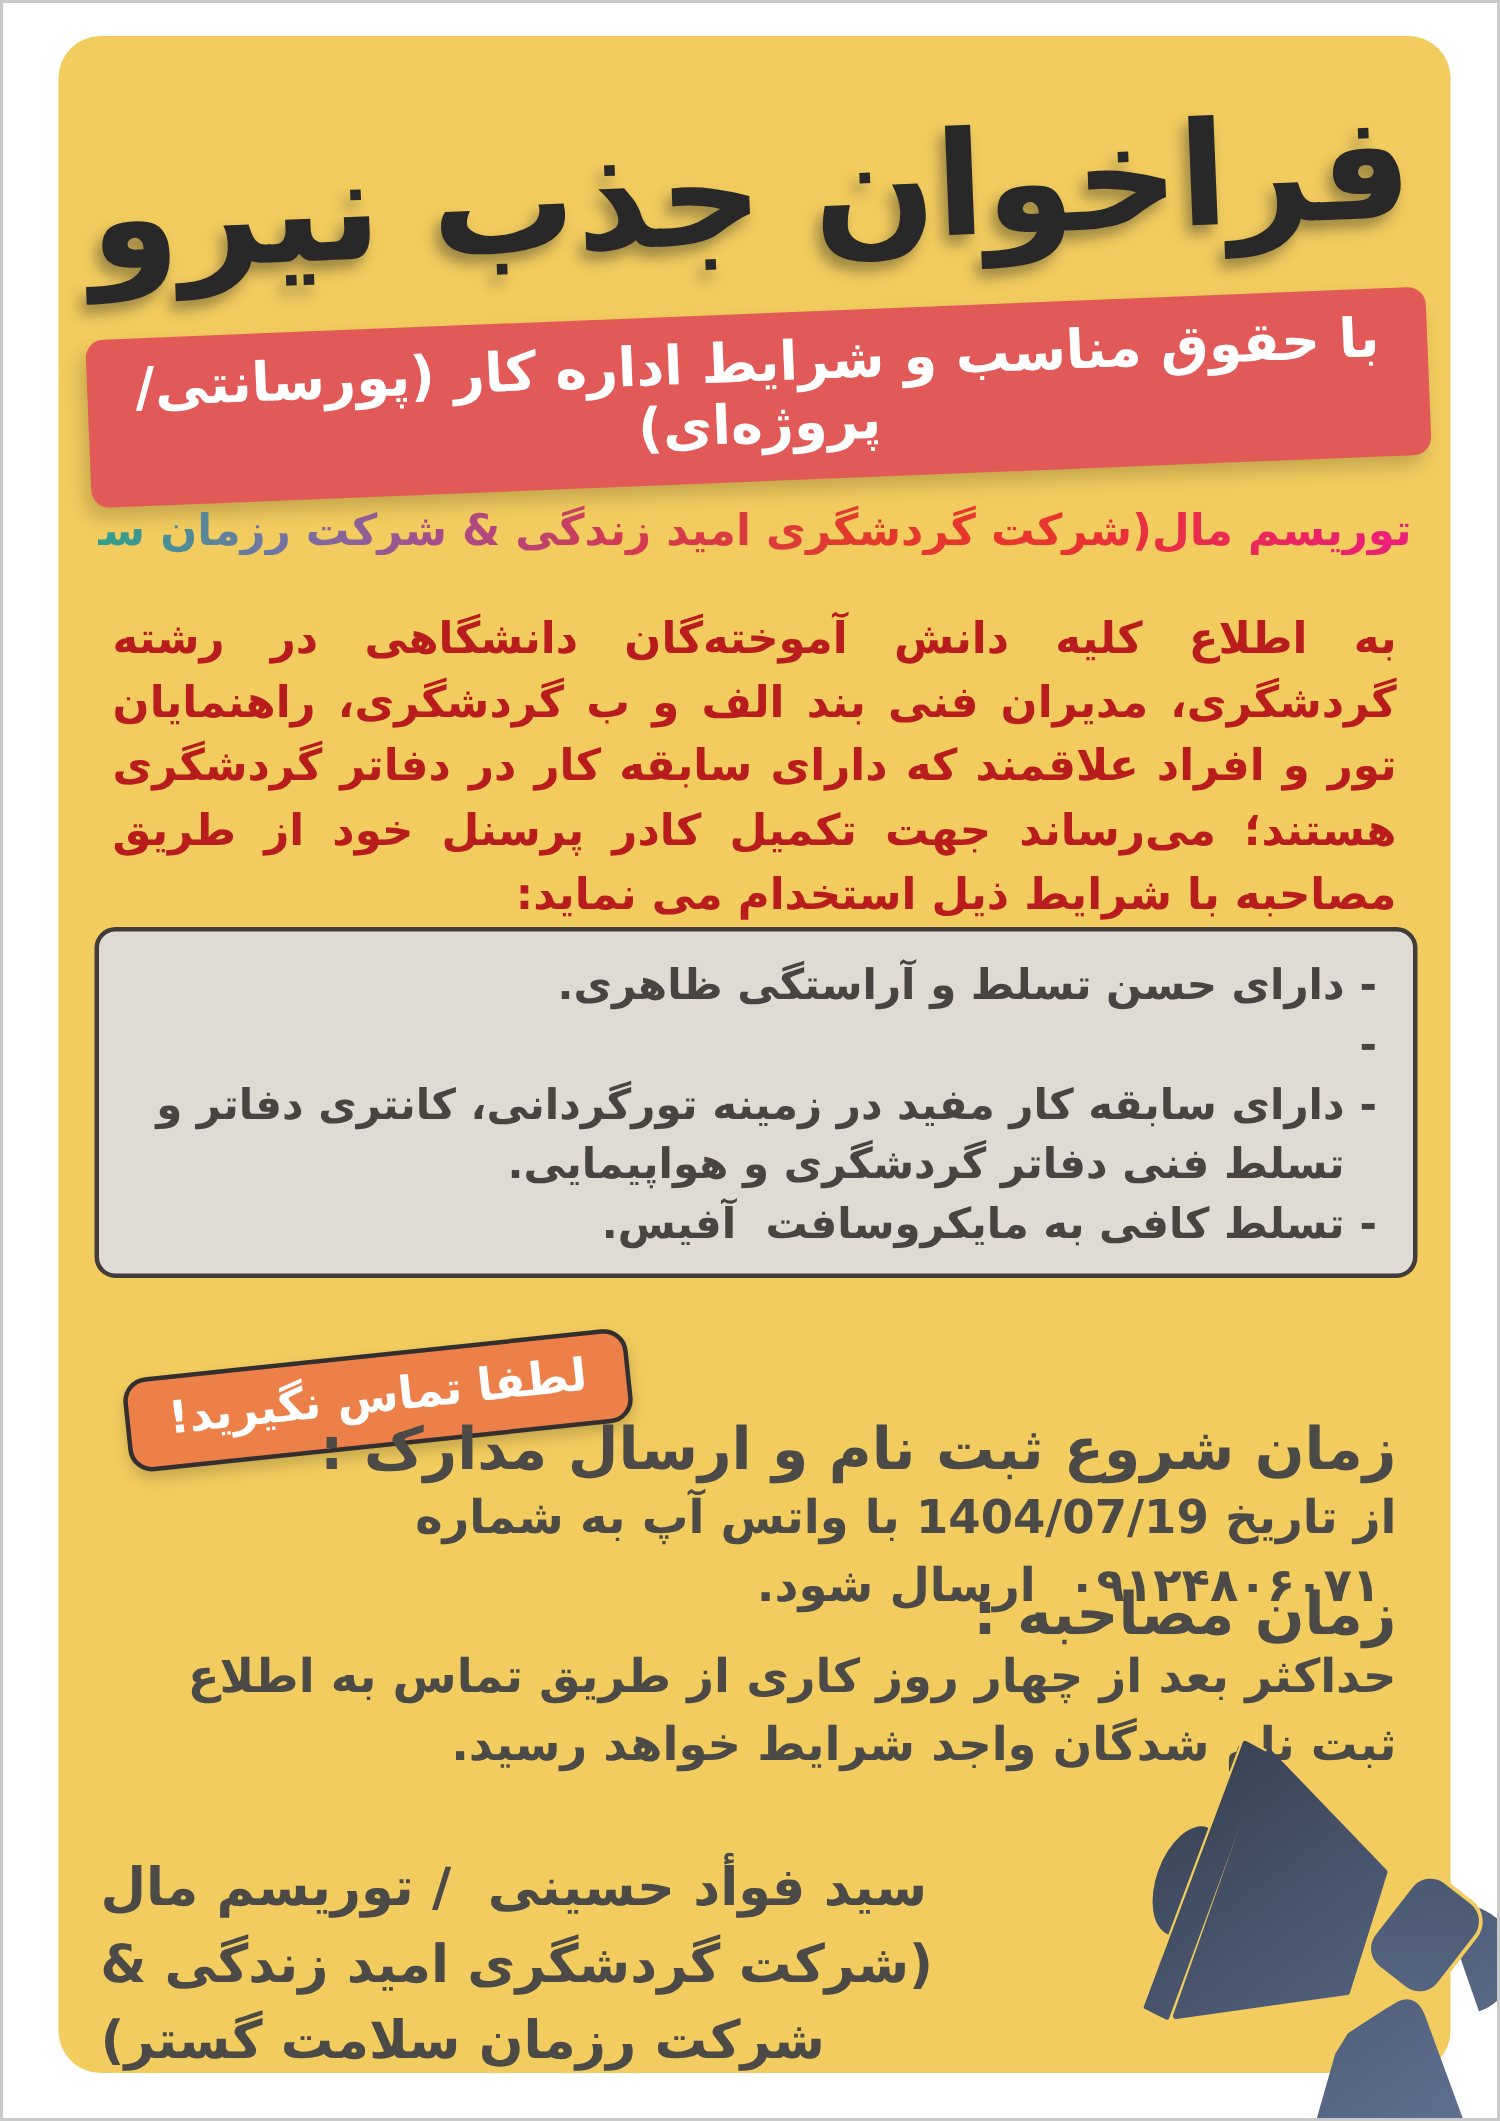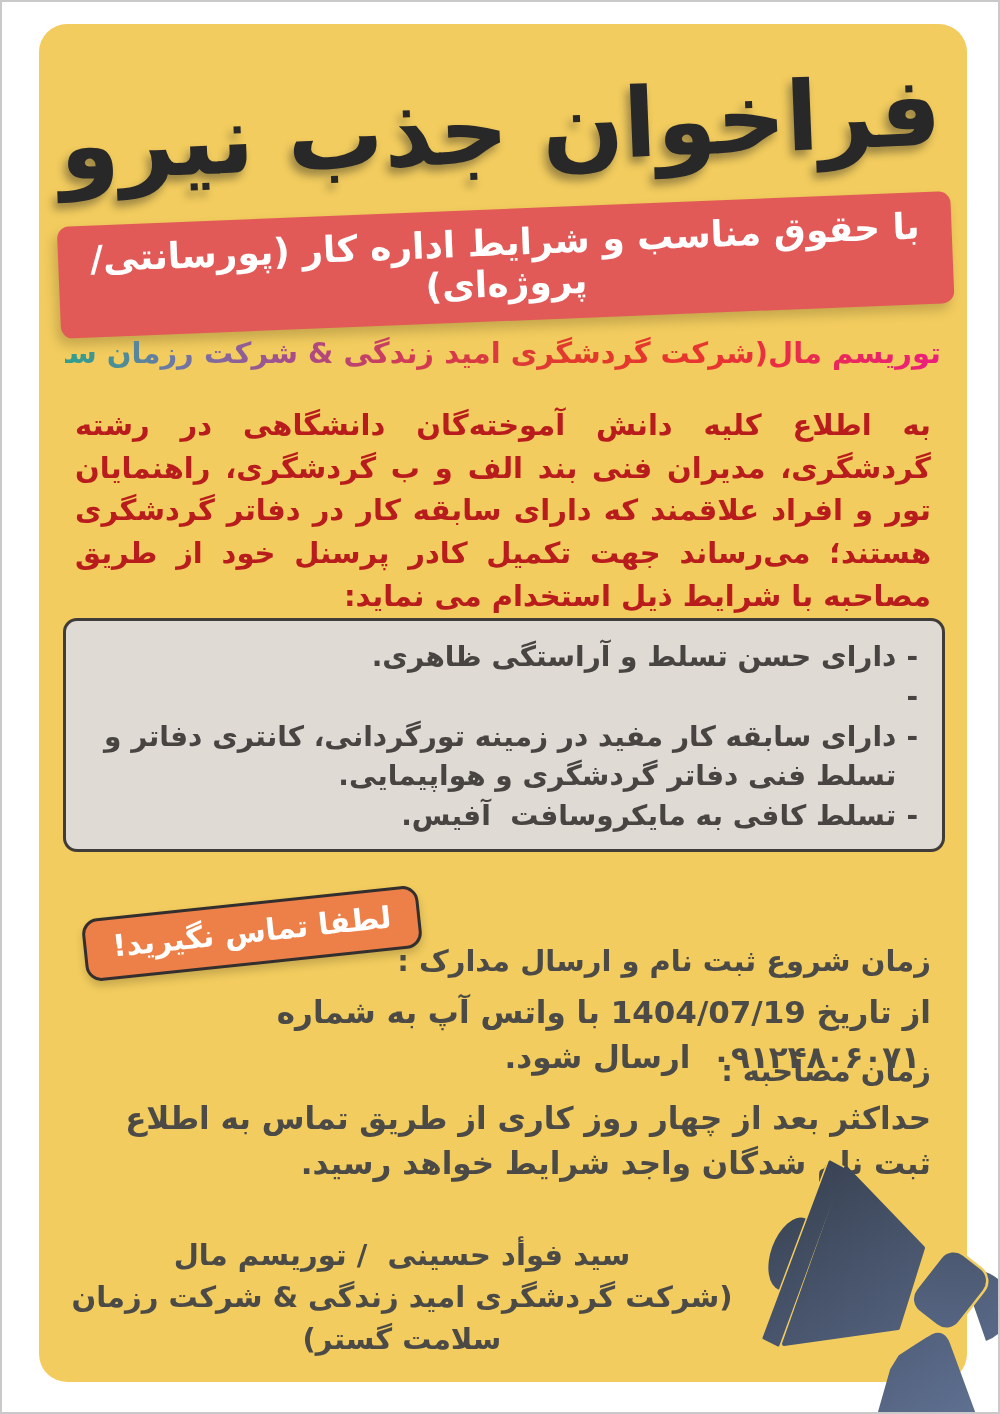--- a/index.html
+++ b/index.html
@@ -28,29 +28,29 @@
 
   .req-box{position:absolute;top:594px;left:24px;right:22px;height:234px;background:#DFDAD4;
            border:3px solid #403c3a;border-radius:14px;padding:16px 24px;box-sizing:border-box;}
   .req-item{display:flex;gap:10px;font-size:28px;font-weight:bold;color:#474442;line-height:1.42;}
   .req-item .dash{flex:0 0 auto;}
 
   .badge{position:absolute;top:878px;left:44px;transform:rotate(-6deg);background:#ED8048;
          border:3px solid #332f2e;border-radius:16px;color:#ffffff;font-size:30px;font-weight:bold;
          padding:9px 26px 13px;box-shadow:0 5px 9px rgba(0,0,0,0.18);white-space:nowrap;}
 
-  .sec-heading{position:absolute;right:36px;font-size:29px;font-weight:bold;color:#4b4a47;white-space:nowrap;}
+  .sec-heading{position:absolute;right:36px;font-size:39px;font-weight:bold;color:#4b4a47;white-space:nowrap;}
   .sec-body{position:absolute;right:36px;left:36px;font-size:31px;font-weight:bold;color:#4b4a47;
             line-height:1.45;text-align:right;}
   .reg-heading{top:920px;}
   .reg-body{top:966px;}
   .int-heading{top:1030px;text-align:center;}
   .int-body{top:1072px;}
 
-  .signature{position:absolute;top:1210px;right:230px;left:28px;text-align:center;font-size:29px;
+  .signature{position:absolute;top:1210px;right:230px;left:28px;text-align:left;font-size:35px;
              font-weight:bold;color:#4b4a47;line-height:1.45;}
 
   .megaphone{position:absolute;right:0;bottom:0;width:270px;height:274px;}
 </style>
 </head>
 <body>
 
 <div class="page">
   <div class="card">
 

